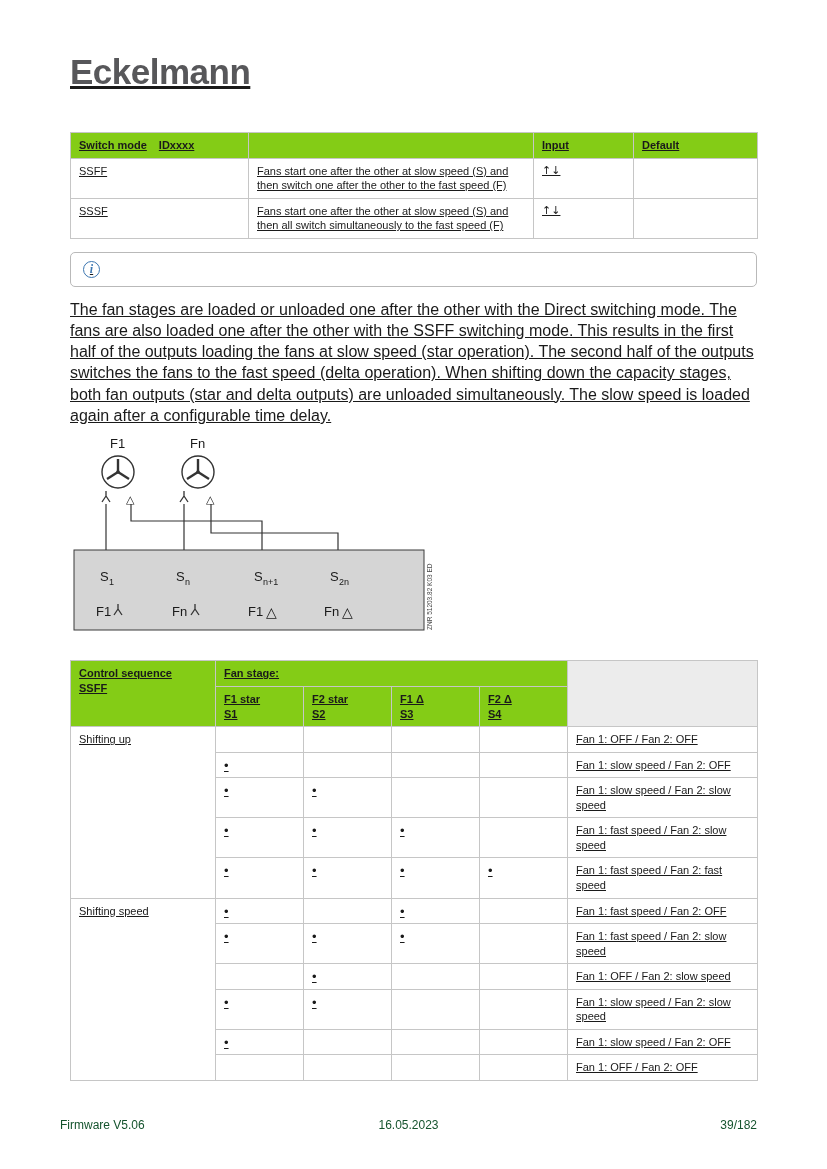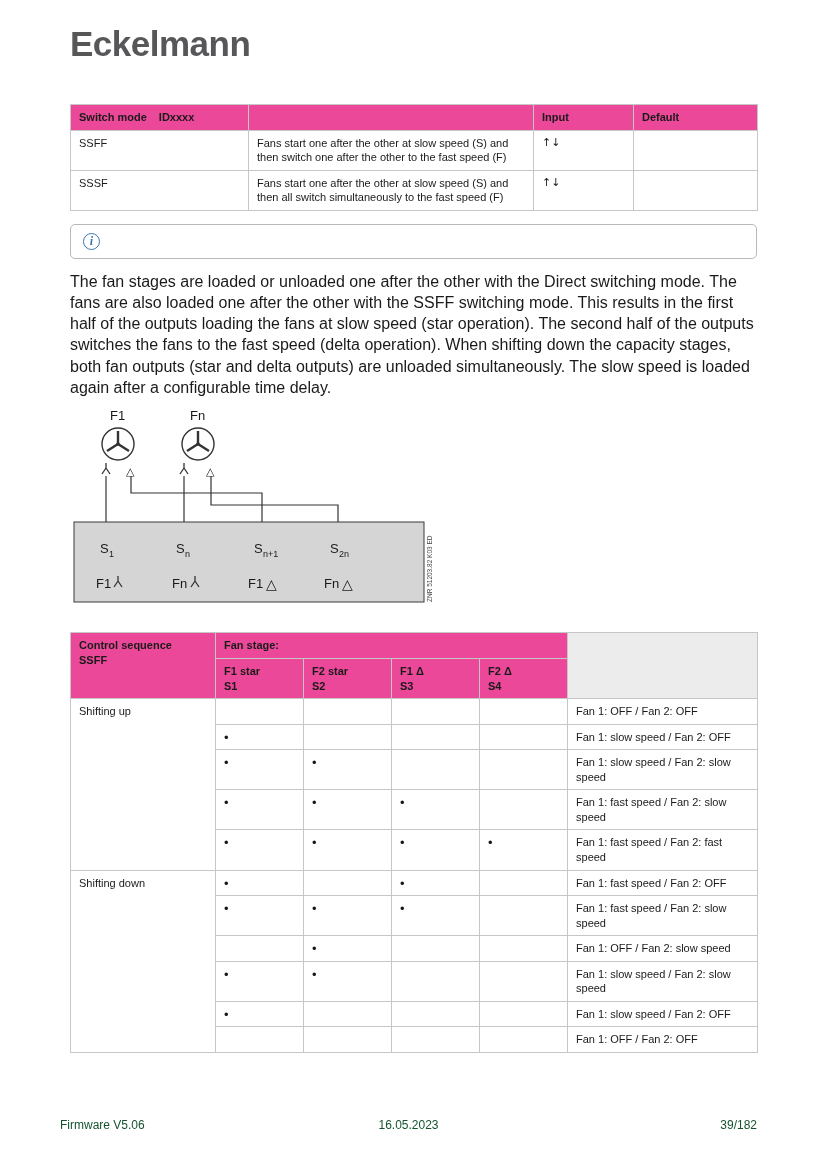--- a/index.html
+++ b/index.html
@@ -7,40 +7,40 @@
   .page {
     position: relative;
     width: 827px;
     height: 1169px;
     background: #ffffff;
     font-family: "Liberation Sans", "DejaVu Sans", sans-serif;
     color: #1a1a1a;
     overflow: hidden;
     margin: 0 auto;
   }
-  .content { padding: 24px 70px 0 70px; }
+  .content { padding: 52px 70px 0 70px; text-decoration: underline; }
 
   .logo {
     font-size: 35px;
     font-weight: 700;
     color: #57575a;
     letter-spacing: -0.5px;
     margin-bottom: 40px;
   }
 
   table { border-collapse: collapse; width: 687px; table-layout: fixed; }
   th, td {
     border: 1px solid #c6c6c6;
     font-size: 11px;
     text-align: left;
     vertical-align: top;
     padding: 5px 8px;
     line-height: 1.32;
   }
-  thead th { background: #ec4899; font-weight: 700; }
+  thead th { background: #84cc16; font-weight: 700; }
 
   .t1 { margin-top: 0; }
   .t1 .hdr-gap { margin-left: 12px; }
   .t1 td { height: 40px; }
   .t1 .input-cell { font-family: "DejaVu Sans", sans-serif; }
 
   .note {
     margin-top: 13px;
     width: 687px;
     border: 1px solid #b9b9b9;
@@ -268,21 +268,21 @@
         </tr>
         <tr>
           <td class="dot">•</td>
           <td class="dot">•</td>
           <td class="dot">•</td>
           <td class="dot">•</td>
           <td>Fan 1: fast speed / Fan 2: fast speed</td>
         </tr>
 
         <tr>
-          <td rowspan="6">Shifting down</td>
+          <td rowspan="6">Shifting speed</td>
           <td class="dot">•</td>
           <td class="dot"></td>
           <td class="dot">•</td>
           <td class="dot"></td>
           <td>Fan 1: fast speed / Fan 2: OFF</td>
         </tr>
         <tr>
           <td class="dot">•</td>
           <td class="dot">•</td>
           <td class="dot">•</td>

